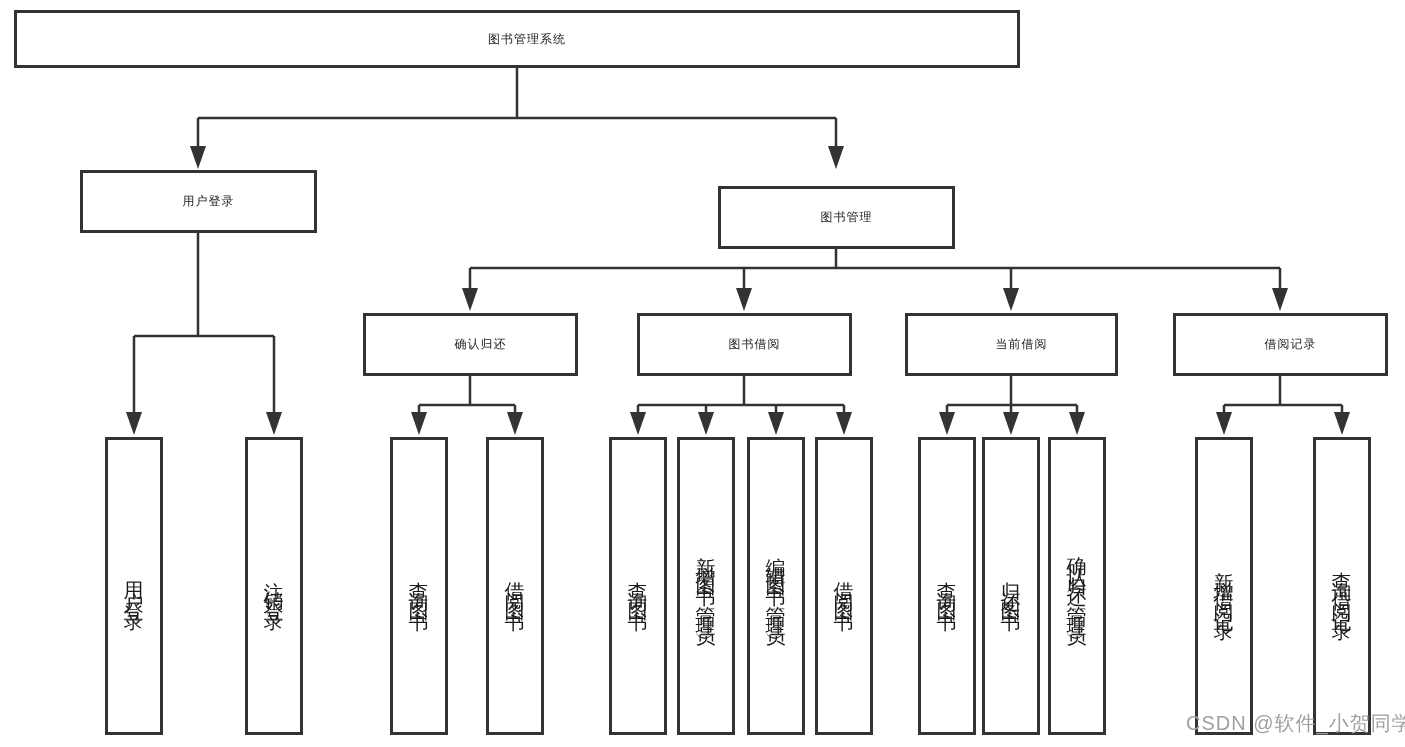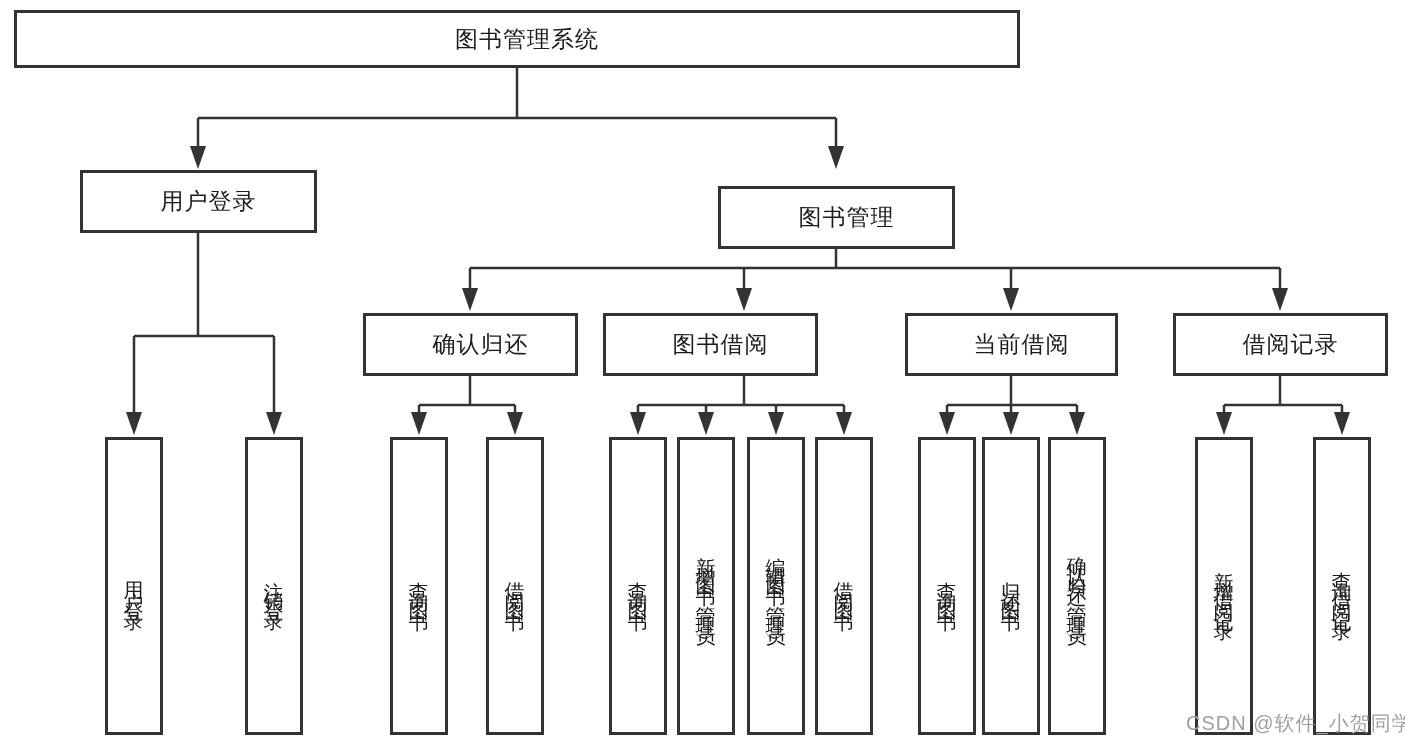--- a/index.html
+++ b/index.html
@@ -27,21 +27,21 @@
     position: absolute;
     box-sizing: border-box;
     border: 3px solid #333333;
     background: #ffffff;
     display: flex;
     align-items: center;
     justify-content: center;
     color: #1b1b1b;
   }
   .hbox {
-    font-size: 23px;
+    font-size: 12px;
     letter-spacing: 1px;
     padding-left: 20px;
   }
   .vbox .vtext {
     writing-mode: vertical-rl;
     font-size: 20px;
     letter-spacing: 10px;
     line-height: 1;
     white-space: nowrap;
   }
@@ -114,21 +114,21 @@
   <div class="box hbox" style="left:80px; top:170px; width:237px; height:63px;">
     <span>用户登录</span>
   </div>
   <div class="box hbox" style="left:718px; top:170px; width:237px; height:63px;margin-top:16px;">
     <span>图书管理</span>
   </div>
 
   <div class="box hbox" style="left:363px; top:313px; width:215px; height:63px;">
     <span>确认归还</span>
   </div>
-  <div class="box hbox" style="left:603px; top:313px; width:215px; height:63px;justify-content:center;">
+  <div class="box hbox" style="left:637px; top:313px; width:215px; height:63px;justify-content:center;">
     <span>图书借阅</span>
   </div>
   <div class="box hbox" style="left:1173px; top:313px; width:215px; height:63px;">
     <span>借阅记录</span>
   </div>
   <div class="box hbox" style="left:905px; top:313px; width:213px; height:63px;">
     <span>当前借阅</span>
   </div>
 
   <div class="box vbox" style="left:105px; top:437px; width:58px; height:298px;">

